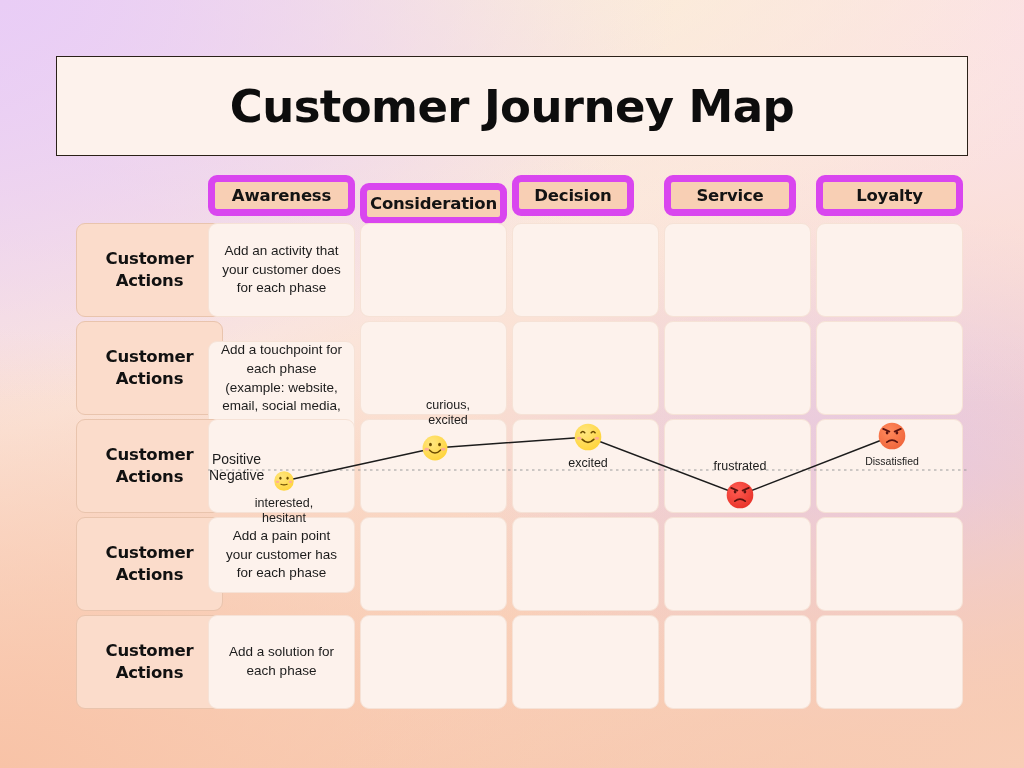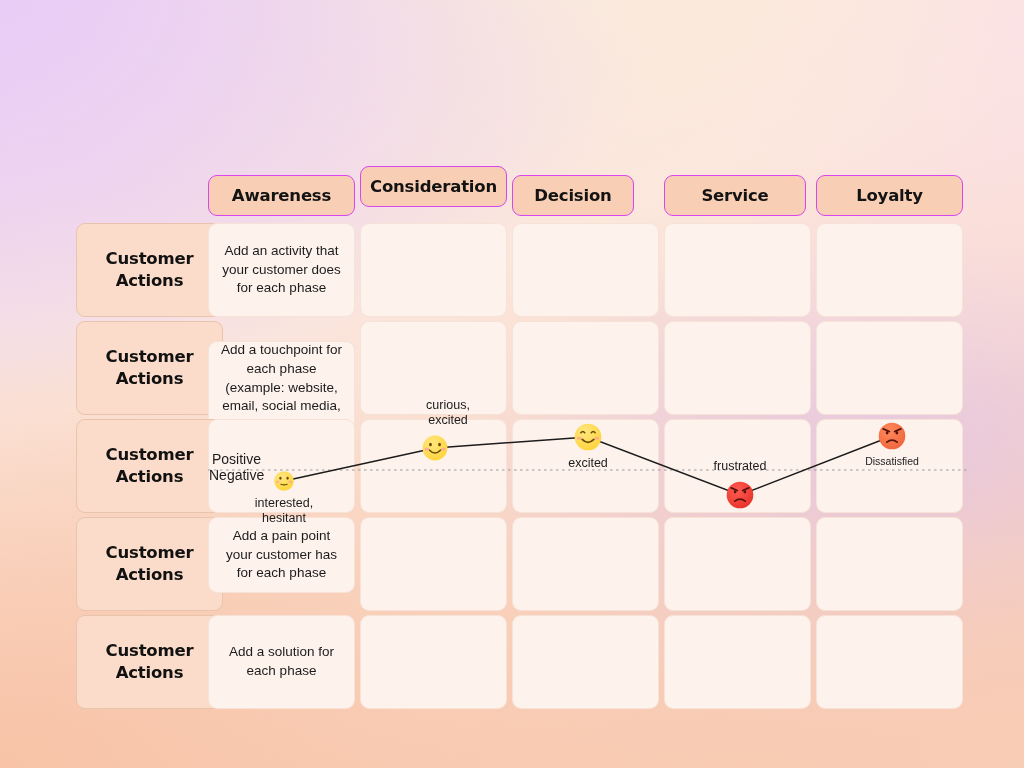--- a/index.html
+++ b/index.html
@@ -62,21 +62,21 @@
   }
 
   
   .cell {
     position: absolute;
     border-radius: 9px;
   }
 
   .head-cell {
     background: #f8cfb4;
-    border: 1px solid #d946ef;
+    border: 7px solid #d946ef;
     display: flex;
     align-items: center;
     justify-content: center;
   }
   .head-label {
     font-family: "DejaVu Sans", sans-serif;
     font-weight: bold;
     font-size: 16.5px;
     color: #131313;
     letter-spacing: -0.2px;
@@ -155,32 +155,35 @@
   }
   .emoji svg { display: block; }
 </style>
 </head>
 <body>
 
 <div id="bg-base"></div>
 
 <div id="poster">
 
+  <div id="title-banner">
+    <div id="title-text">Customer Journey Map</div>
+  </div>
 
   <div id="grid">
       <div class="cell head-cell" style="left: 152px; top: 119px; width: 147px; height: 41px;">
         <div class="head-label">Awareness</div>
       </div>
-      <div class="cell head-cell" style="left: 304px; top: 110px; width: 147px; height: 41px; justify-content: center;">
+      <div class="cell head-cell" style="left: 304px; top: 127px; width: 147px; height: 41px; justify-content: center;">
         <div class="head-label">Consideration</div>
       </div>
       <div class="cell head-cell" style="left: 456px; top: 119px; width: 122px; height: 41px;">
         <div class="head-label">Decision</div>
       </div>
-      <div class="cell head-cell" style="left: 608px; top: 119px; width: 142px; height: 41px;">
+      <div class="cell head-cell" style="left: 608px; top: 119px; width: 132px; height: 41px;">
         <div class="head-label">Service</div>
       </div>
       <div class="cell head-cell" style="left: 760px; top: 119px; width: 147px; height: 41px;">
         <div class="head-label">Loyalty</div>
       </div>
       <div class="cell row-head" style="left: 0px; top: 167px; width: 147px; height: 94px;">
         <div class="row-head-label">Customer
 Actions</div>
       </div>
       <div class="cell body-cell" style="left: 152px; top: 167px; width: 147px; height: 94px;">

